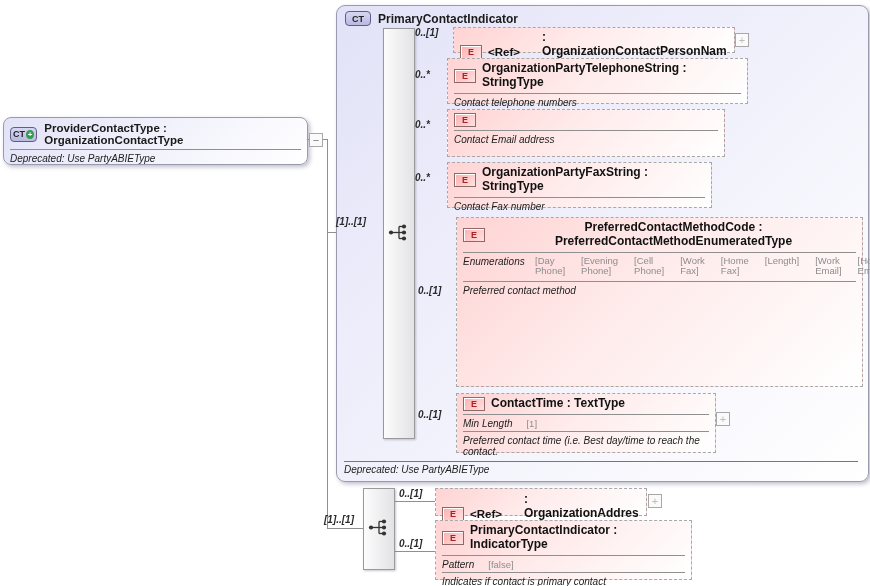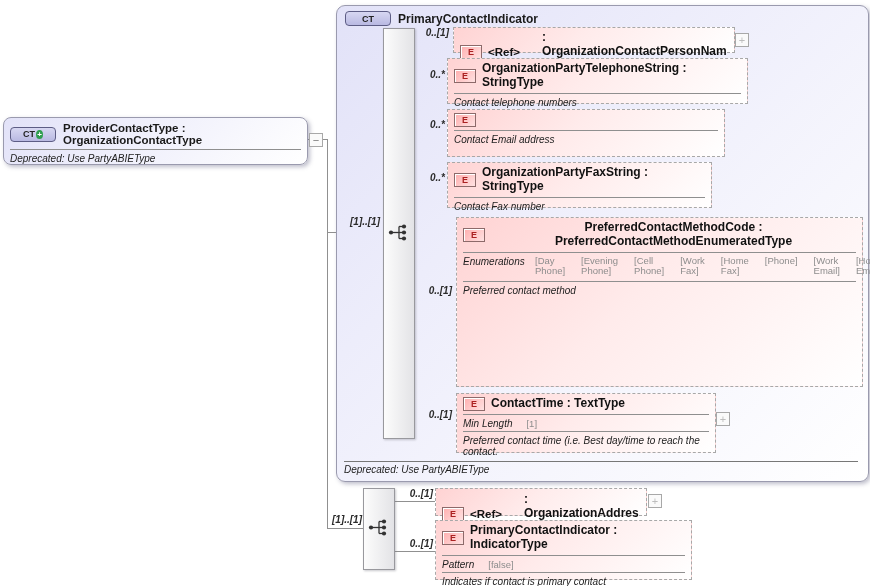--- a/index.html
+++ b/index.html
@@ -4,31 +4,31 @@
 <style>
   html,body{margin:0;padding:0;background:#fff;}
   .canvas{position:relative;width:870px;height:586px;font-family:"Liberation Sans",sans-serif;overflow:hidden;background:#fff;}
 
   
   .hline,.vline{position:absolute;background:#909090;z-index:1;}
   .hline{height:1px;}
   .vline{width:1px;}
 
   
-  .card{position:absolute;font:italic bold 10px "Liberation Sans",sans-serif;color:#2b2b2b;z-index:3;text-align:right;white-space:nowrap;}
+  .card{position:absolute;font:italic bold 10px "Liberation Sans",sans-serif;color:#2b2b2b;z-index:3;white-space:nowrap;}
 
   
   .ct-container{position:absolute;border:1px solid #9a9aae;border-radius:9px;
     background:linear-gradient(135deg,#e2e2f8 0%,#ededfb 35%,#ffffff 100%);
     box-shadow:2px 2px 4px rgba(110,110,140,.45);z-index:2;}
   .ct-header{display:flex;align-items:center;gap:7px;padding:5px 8px;}
   .ct-title{font-weight:bold;font-size:12px;color:#1a1a1a;}
 
   .ct-badge{display:inline-flex;align-items:center;justify-content:center;gap:1px;
-    min-width:20px;height:13px;padding:0 12px;border:1px solid #5d5d85;border-radius:4px;
+    min-width:20px;height:13px;padding:0 2px;border:1px solid #5d5d85;border-radius:4px;
     background:linear-gradient(180deg,#d7d7f2,#b9b9e2);font:bold 9px "Liberation Sans",sans-serif;color:#222;}
   .plus-circle{display:inline-flex;align-items:center;justify-content:center;width:9px;height:9px;
     border-radius:50%;background:#2f9e4f;color:#fff;font:bold 8px "Liberation Sans",sans-serif;line-height:9px;}
 
   
   .group-bar{position:absolute;border:1px solid #98989d;
     background:linear-gradient(to right,#fcfcfc 0%,#e3e3e6 100%);
     box-shadow:1px 1px 2px rgba(120,120,130,.4);z-index:2;}
   .seq-icon{position:absolute;z-index:3;}
 
@@ -165,21 +165,21 @@
     </div>
     <div class="sep"></div>
     <div class="facet-row">
       <span class="facet-label" style="width:58px;">Enumerations</span>
       <span class="enum-list">
         <div>[Day Phone]</div>
         <div>[Evening Phone]</div>
         <div>[Cell Phone]</div>
         <div>[Work Fax]</div>
         <div>[Home Fax]</div>
-        <div>[Phone]</div>
+        <div>[Length]</div>
         <div>[Work Email]</div>
         <div>[Home Email]</div>
         <div>[US Work]</div>
         <div>...</div>
       </span>
     </div>
     <div class="sep" style="margin-top:3px;"></div>
     <div class="annot">Preferred contact method</div>
   </div>
 

